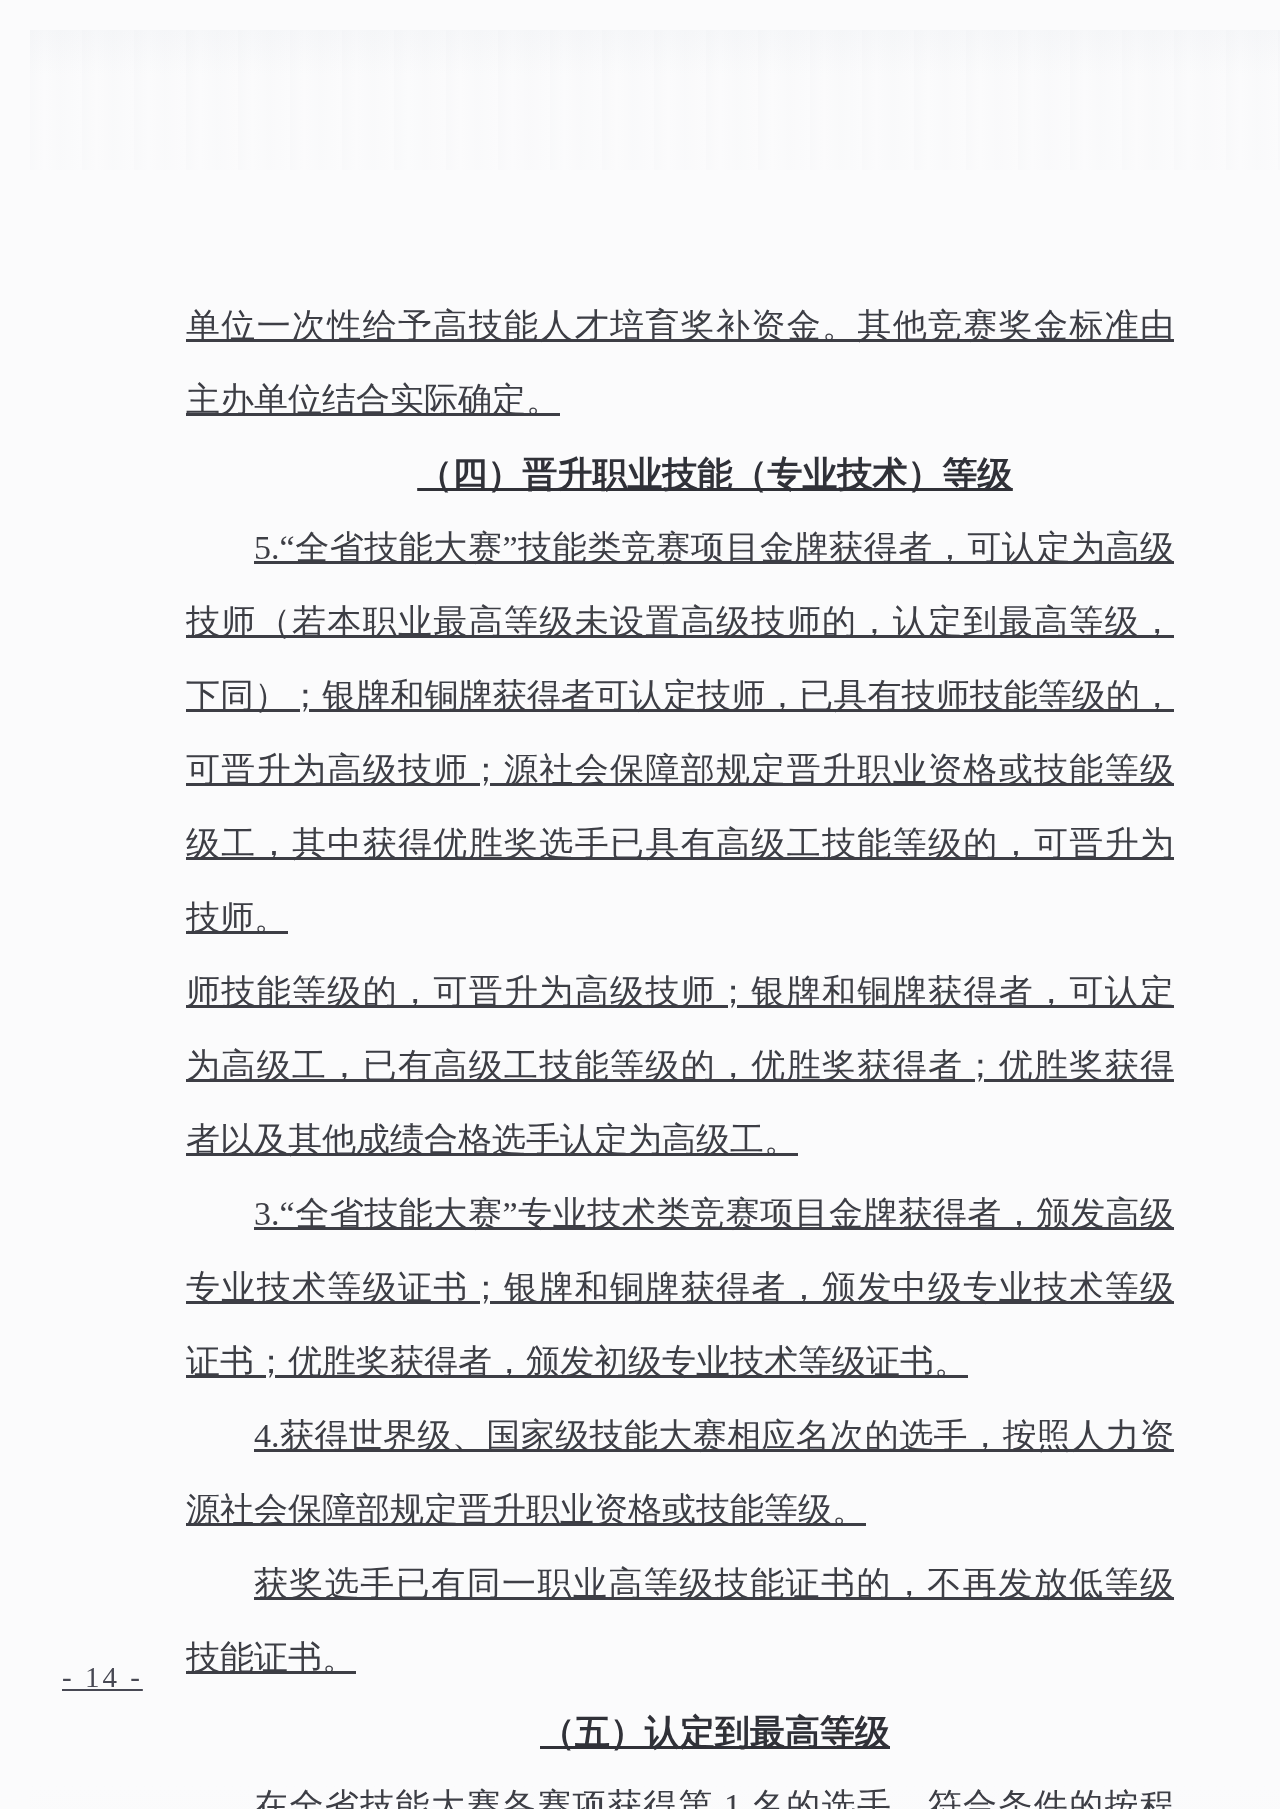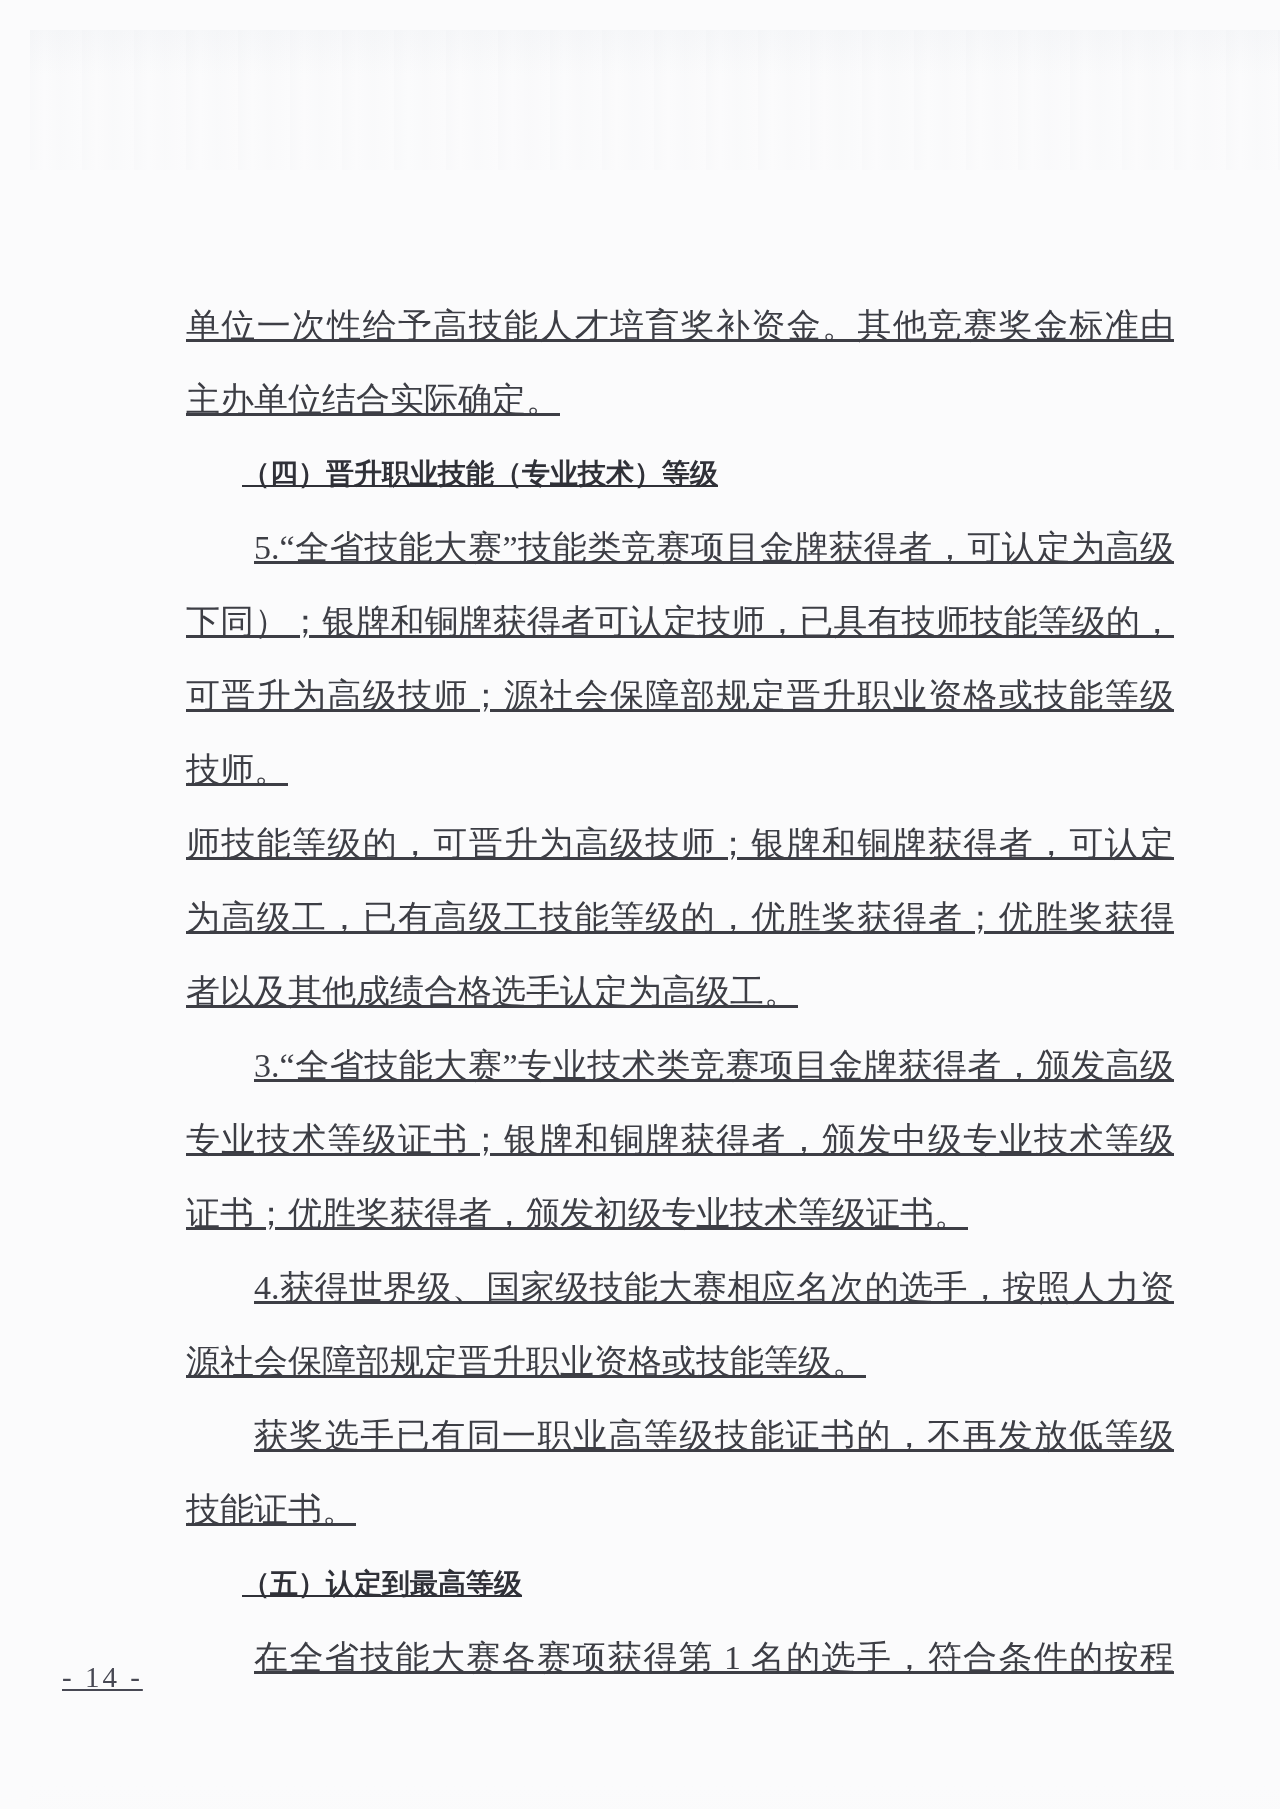--- a/index.html
+++ b/index.html
@@ -63,24 +63,24 @@
 
   
   .ind {
     text-indent: 2em;
   }
 
   
   .hd {
     font-family: "Liberation Sans", "DejaVu Sans", sans-serif;
     font-weight: bold;
-    font-size: 28px;
+    font-size: 35px;
     color: #303138;
     text-align-last: auto;
-    text-align: left;
+    text-align: center;
   }
 
   .footer {
     position: absolute;
     top: 1617px;
     left: 0;
     width: 100%;
     font-size: 29px;
     line-height: 40px;
     color: #474853;
@@ -91,22 +91,24 @@
 </head>
 <body>
 
 <div class="page">
 
   <div class="doc-body">
     <div class="ln fill">单位一次性给予高技能人才培育奖补资金。其他竞赛奖金标准由</div>
     <div class="ln">主办单位结合实际确定。</div>
     <div class="ln ind hd">（四）晋升职业技能（专业技术）等级</div>
     <div class="ln ind fill">5.“全省技能大赛”技能类竞赛项目金牌获得者，可认定为高级</div>
+    <div class="ln fill">技师（若本职业最高等级未设置高级技师的，认定到最高等级，</div>
     <div class="ln fill">下同）；银牌和铜牌获得者可认定技师，已具有技师技能等级的，</div>
     <div class="ln fill">可晋升为高级技师；源社会保障部规定晋升职业资格或技能等级</div>
+    <div class="ln fill">级工，其中获得优胜奖选手已具有高级工技能等级的，可晋升为</div>
     <div class="ln">技师。</div>
     <div class="ln fill">师技能等级的，可晋升为高级技师；银牌和铜牌获得者，可认定</div>
     <div class="ln fill">为高级工，已有高级工技能等级的，优胜奖获得者；优胜奖获得</div>
     <div class="ln">者以及其他成绩合格选手认定为高级工。</div>
     <div class="ln ind fill">3.“全省技能大赛”专业技术类竞赛项目金牌获得者，颁发高级</div>
     <div class="ln fill">专业技术等级证书；银牌和铜牌获得者，颁发中级专业技术等级</div>
     <div class="ln">证书；优胜奖获得者，颁发初级专业技术等级证书。</div>
     <div class="ln ind fill">4.获得世界级、国家级技能大赛相应名次的选手，按照人力资</div>
     <div class="ln">源社会保障部规定晋升职业资格或技能等级。</div>
     <div class="ln ind fill">获奖选手已有同一职业高等级技能证书的，不再发放低等级</div>

